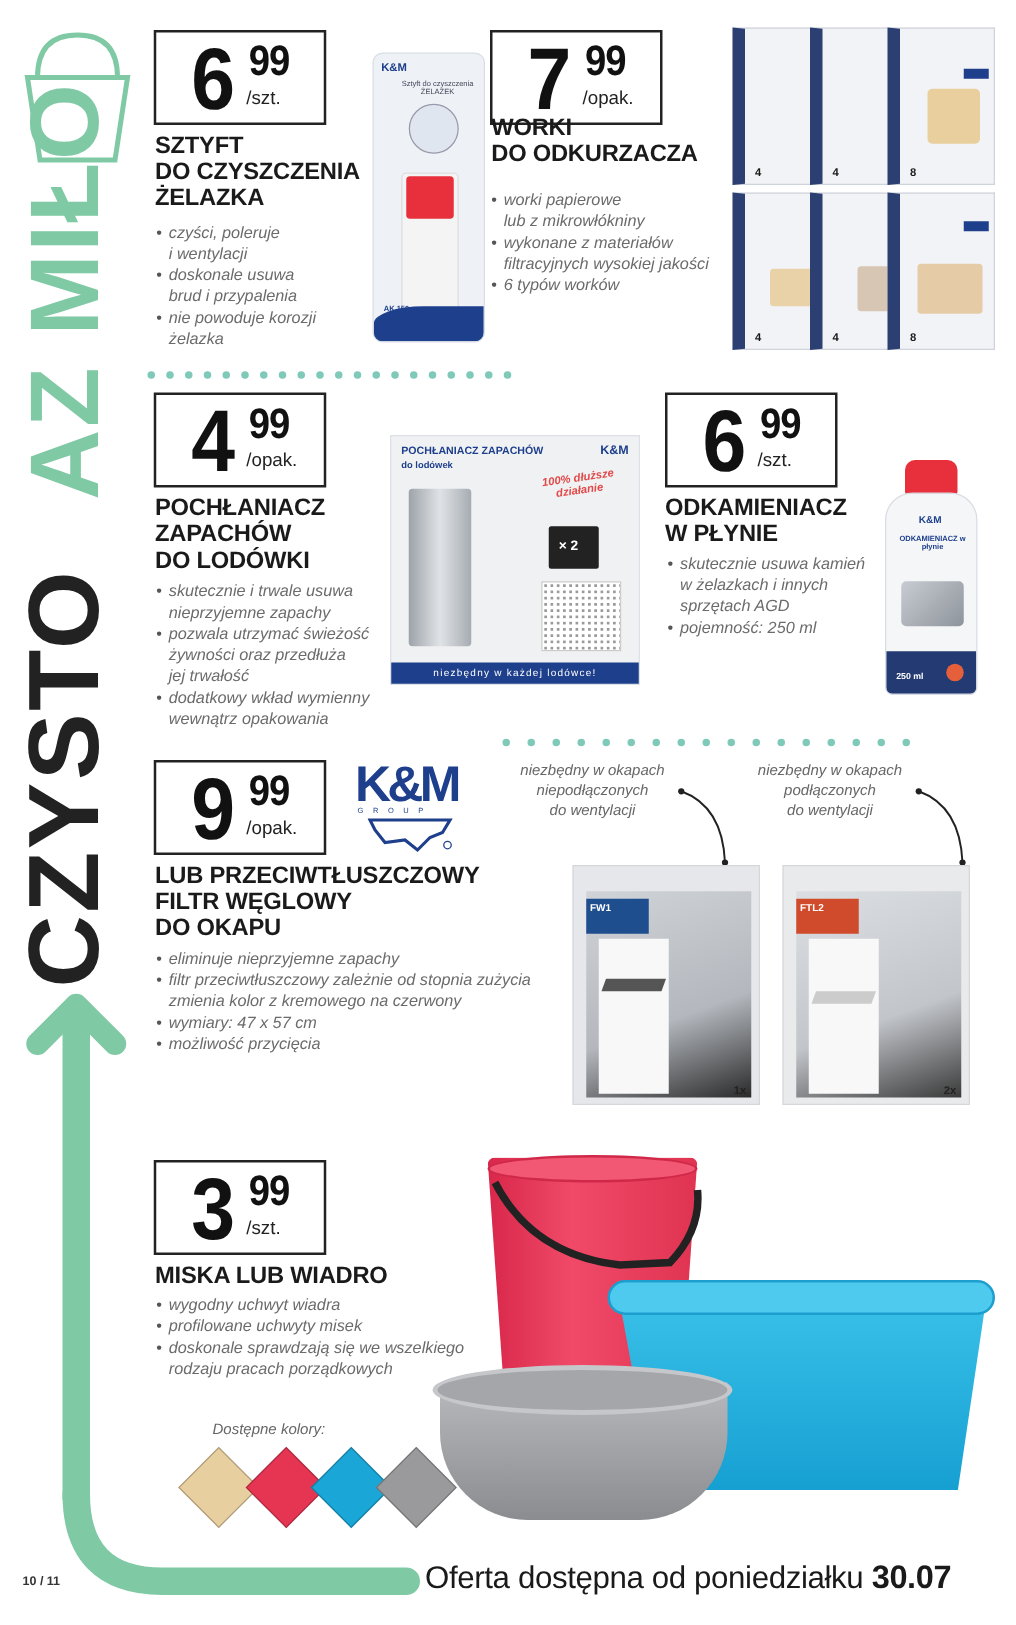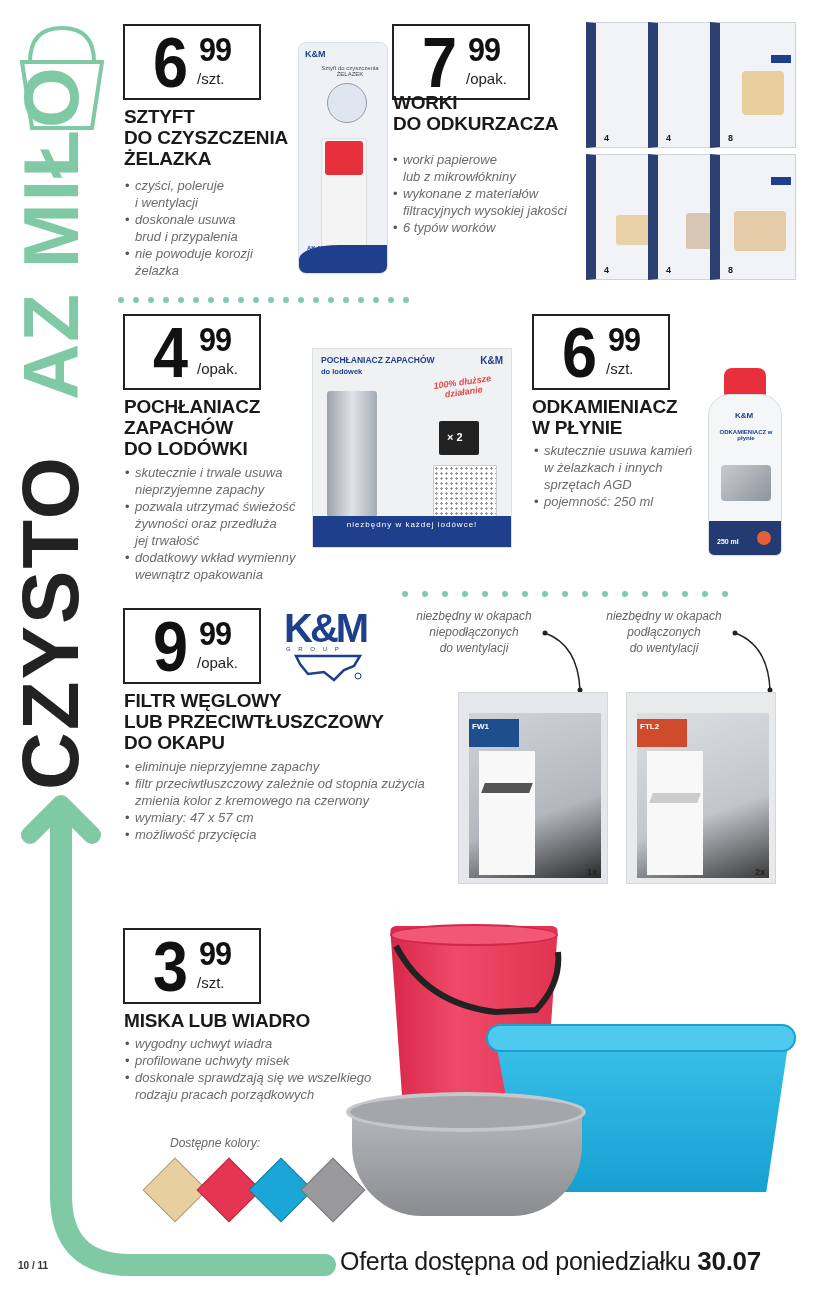--- a/index.html
+++ b/index.html
@@ -208,21 +208,21 @@
 <div class="img-block" style="left:312px; top:348px; width:200px; height:200px; background:#f0f1f3; border:1px solid #dde0e5;">
   <div style="position:absolute; left:8px; top:6px; font-size:8.5px; font-weight:700; color:#1d3f8c;">POCHŁANIACZ ZAPACHÓW</div>
   <div style="position:absolute; left:8px; top:18px; font-size:7.5px; font-weight:700; color:#1d3f8c;">do lodówek</div>
   <div style="position:absolute; right:8px; top:6px; font-size:10px; font-weight:900; color:#1d3f8c;">K&amp;M</div>
   <div style="position:absolute; left:110px; top:28px; width:80px; font-size:9px; font-style:italic; font-weight:700; color:#e24a4a; transform:rotate(-8deg); text-align:center;">100% dłuższe działanie</div>
   <div style="position:absolute; left:14px; top:42px; width:50px; height:126px; background:linear-gradient(90deg,#9da3aa,#e0e3e6,#a6acb3); border-radius:3px;"></div>
   <div style="position:absolute; left:126px; top:72px; width:40px; height:34px; background:#222; border-radius:2px;">
     <span style="position:absolute; left:8px; top:10px; color:#fff; font-size:11px; font-weight:700;">× 2</span>
   </div>
   <div style="position:absolute; left:120px; top:116px; width:64px; height:56px; background:#fff; border:1px solid #ccc; background-image:radial-gradient(#999 1px, transparent 1.2px); background-size:5px 5px;"></div>
-  <div style="position:absolute; left:0; bottom:0; width:100%; height:31px; background:#1d3f8c; color:#fff; font-size:8px; text-align:center; line-height:18px; letter-spacing:1px;">niezbędny w każdej lodówce!</div>
+  <div style="position:absolute; left:0; bottom:0; width:100%; height:17px; background:#1d3f8c; color:#fff; font-size:8px; text-align:center; line-height:18px; letter-spacing:1px;">niezbędny w każdej lodówce!</div>
 </div>
 
 <div class="price-box" style="left:532px; top:314px;">
   <span class="whole">6</span>
   <span class="cents">99</span>
   <span class="unit">/szt.</span>
 </div>
 <div class="title" style="left:532px; top:396px;">
   <div>ODKAMIENIACZ</div>
   <div>W PŁYNIE</div>
@@ -274,22 +274,22 @@
 
 <div style="position:absolute; left:284px; top:610px; width:90px; height:72px;">
   <div style="position:absolute; left:0; top:-4px; font-size:40px; font-weight:900; color:#1d3f8c; letter-spacing:-3px; font-family:'Liberation Sans', sans-serif;">K&amp;M</div>
   <div style="position:absolute; left:2px; top:36px; font-size:6px; color:#1d3f8c; letter-spacing:3px;">G R O U P</div>
   <svg style="position:absolute; left:10px; top:44px;" width="70" height="28" viewBox="0 0 70 28">
     <path d="M2 2 L66 2 L60 12 L50 16 L40 26 L30 18 L14 20 L6 10 Z" fill="none" stroke="#1d3f8c" stroke-width="2.5"></path>
     <circle cx="64" cy="22" r="3" fill="none" stroke="#1d3f8c" stroke-width="1"></circle>
   </svg>
 </div>
 <div class="title" style="left:124px; top:690px;">
+  <div>LUB PRZECIWTŁUSZCZOWY</div>
   <div>FILTR WĘGLOWY</div>
-  <div>LUB PRZECIWTŁUSZCZOWY</div>
   <div>DO OKAPU</div>
 </div>
 <ul class="bullets" style="left:125px; top:758px;">
   <li>eliminuje nieprzyjemne zapachy</li>
   <li>filtr przeciwtłuszczowy zależnie od stopnia zużycia</li>
   <li class="cont">zmienia kolor z kremowego na czerwony</li>
   <li>wymiary: 47 x 57 cm</li>
   <li>możliwość przycięcia</li>
 </ul>
 

